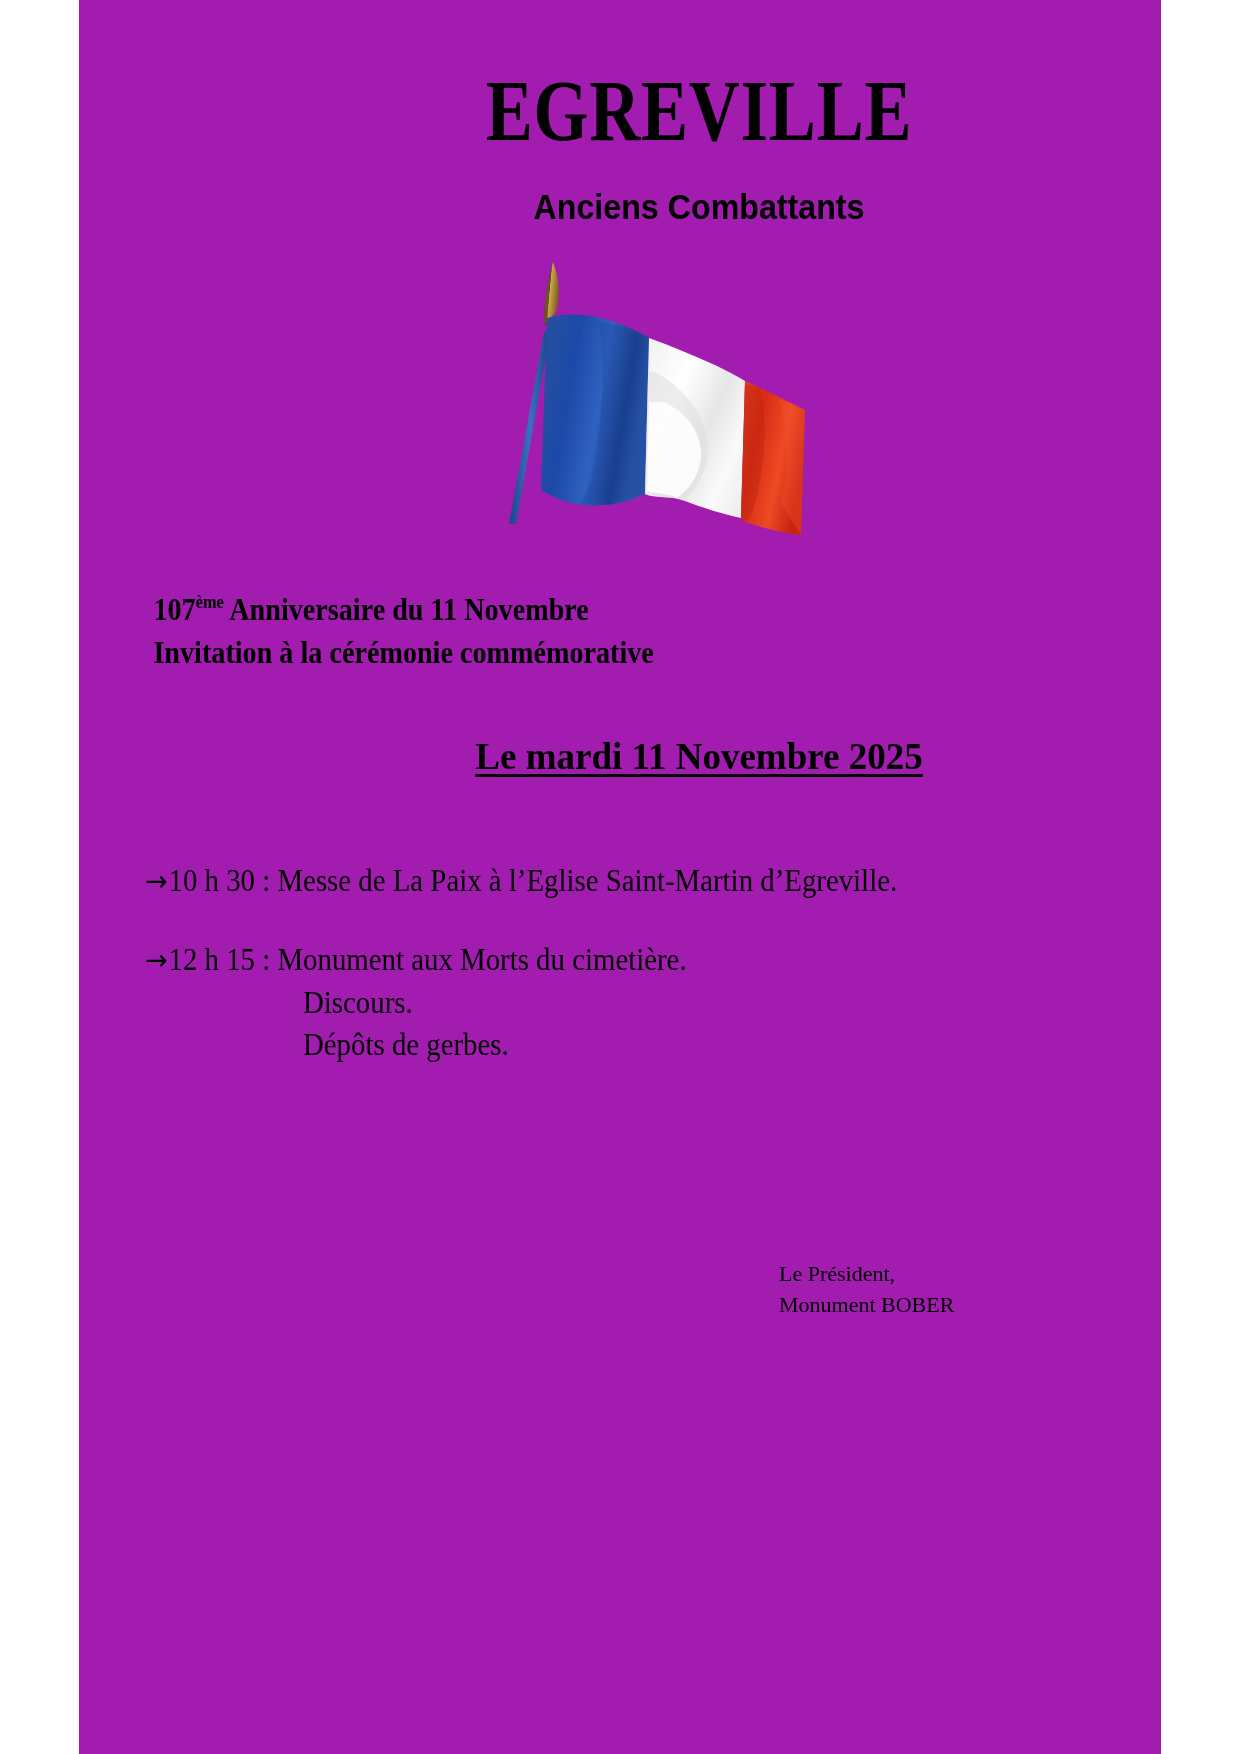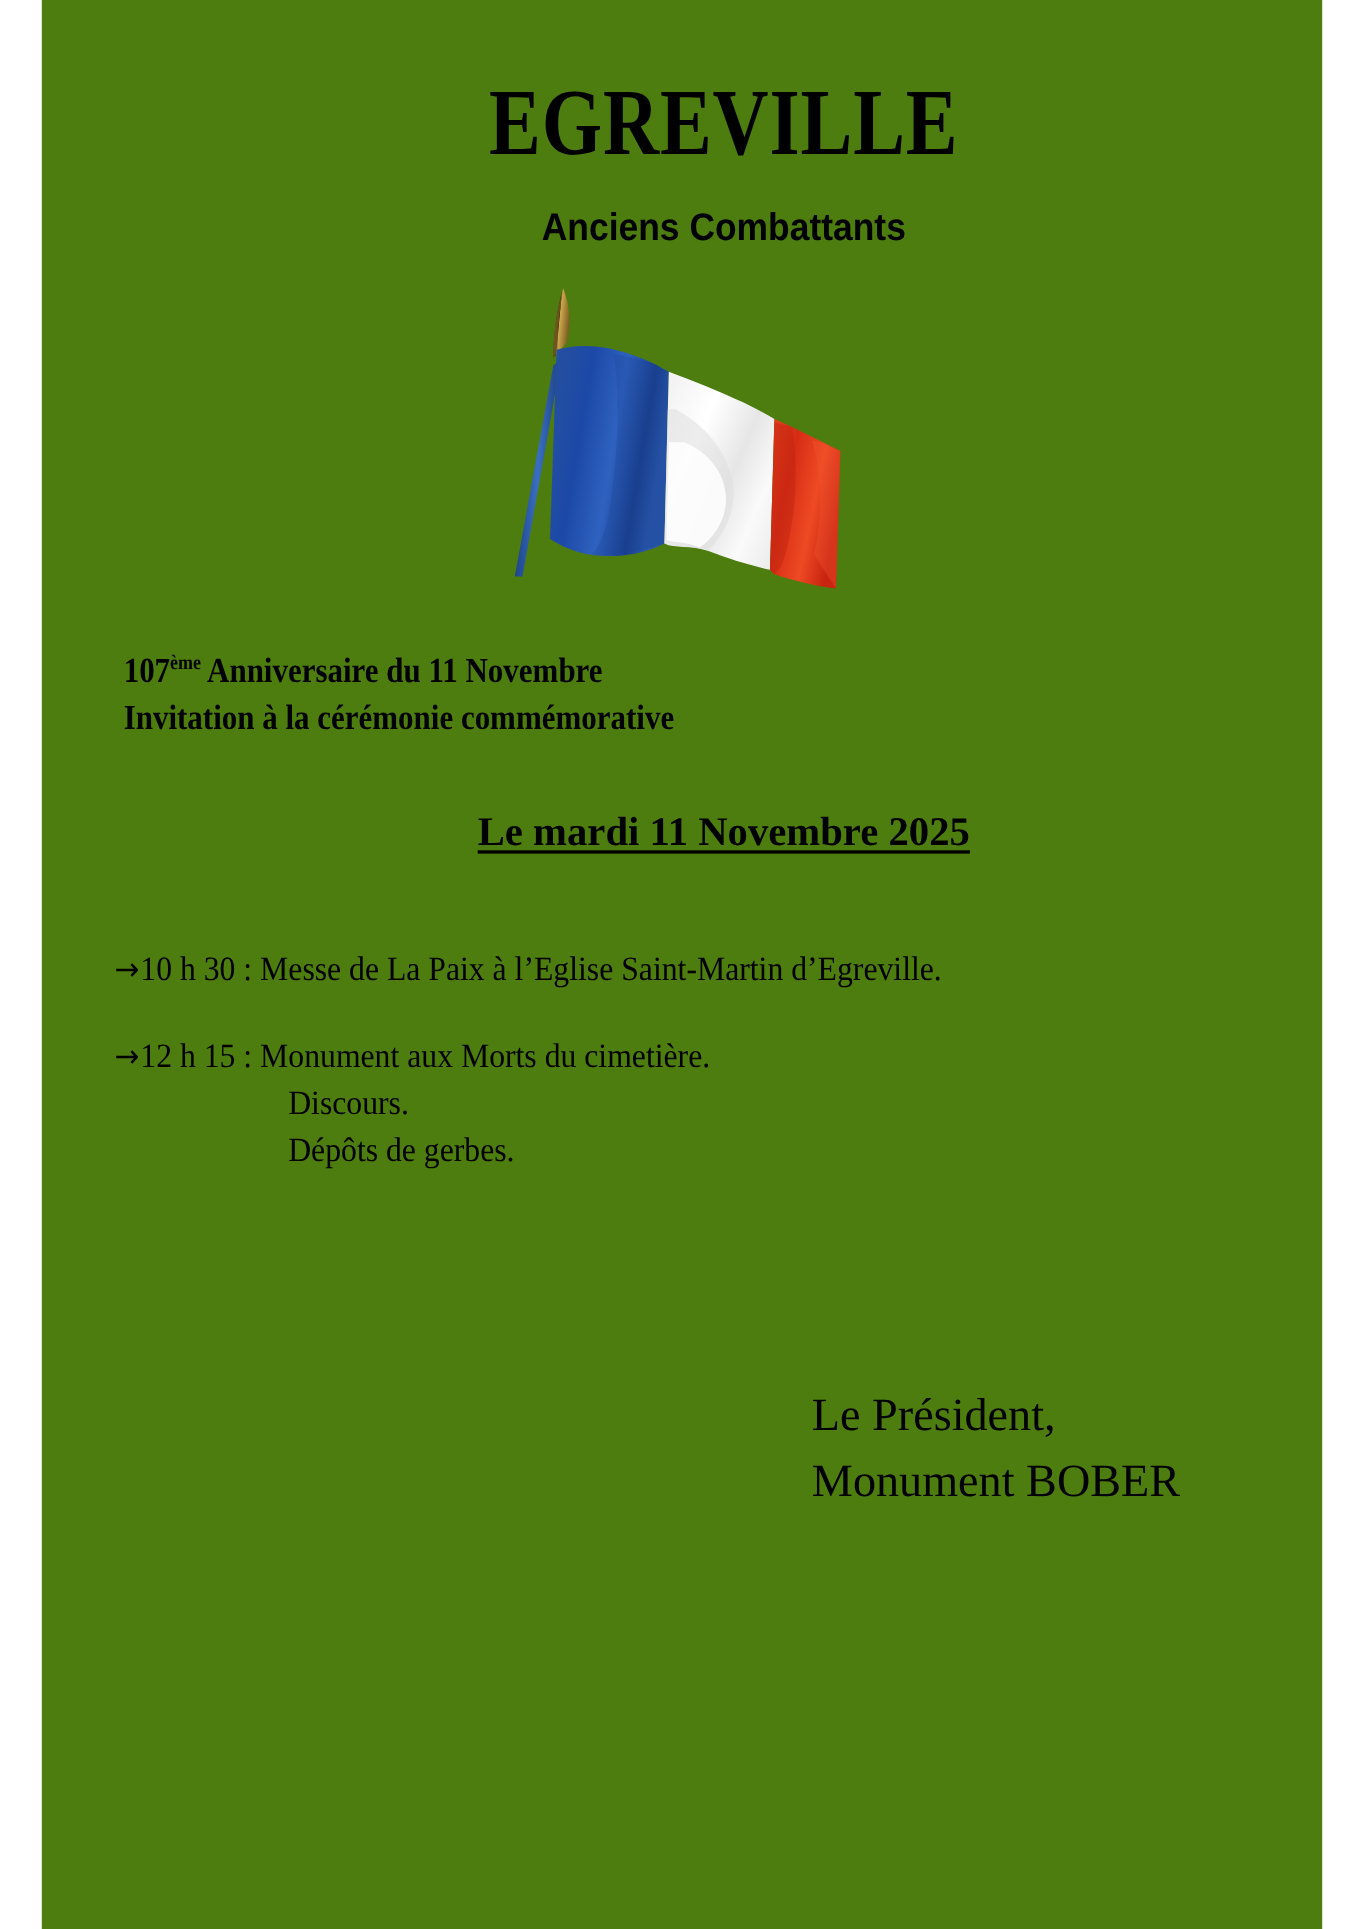--- a/index.html
+++ b/index.html
@@ -2,23 +2,23 @@
 <html><head>
 <meta charset="utf-8">
 <style>
   html, body {
     margin: 0;
     padding: 0;
     background: #ffffff;
   }
   .page {
     position: relative;
-    width: 1164px;
+    width: 1082px;
     height: 1754px;
-    background: #4d7c0f;
+    background: #a21caf;
     margin: 0 auto;
     overflow: hidden;
     font-family: "Liberation Serif", "DejaVu Serif", serif;
     color: #000000;
   }
 
   
   .town-title {
     position: absolute;
     top: 68px;
@@ -130,21 +130,21 @@
     transform: scaleX(0.93);
     transform-origin: 0 50%;
   }
 
   
   .signature {
     position: absolute;
     top: 1258px;
     left: 700px;
     font-family: "Liberation Serif", "DejaVu Serif", serif;
-    font-size: 42px;
+    font-size: 22px;
     line-height: 1.42;
     text-align: left;
   }
   .signature span { display: block; white-space: nowrap; }
 </style>
 </head>
 <body>
 
 <div class="page">
 

